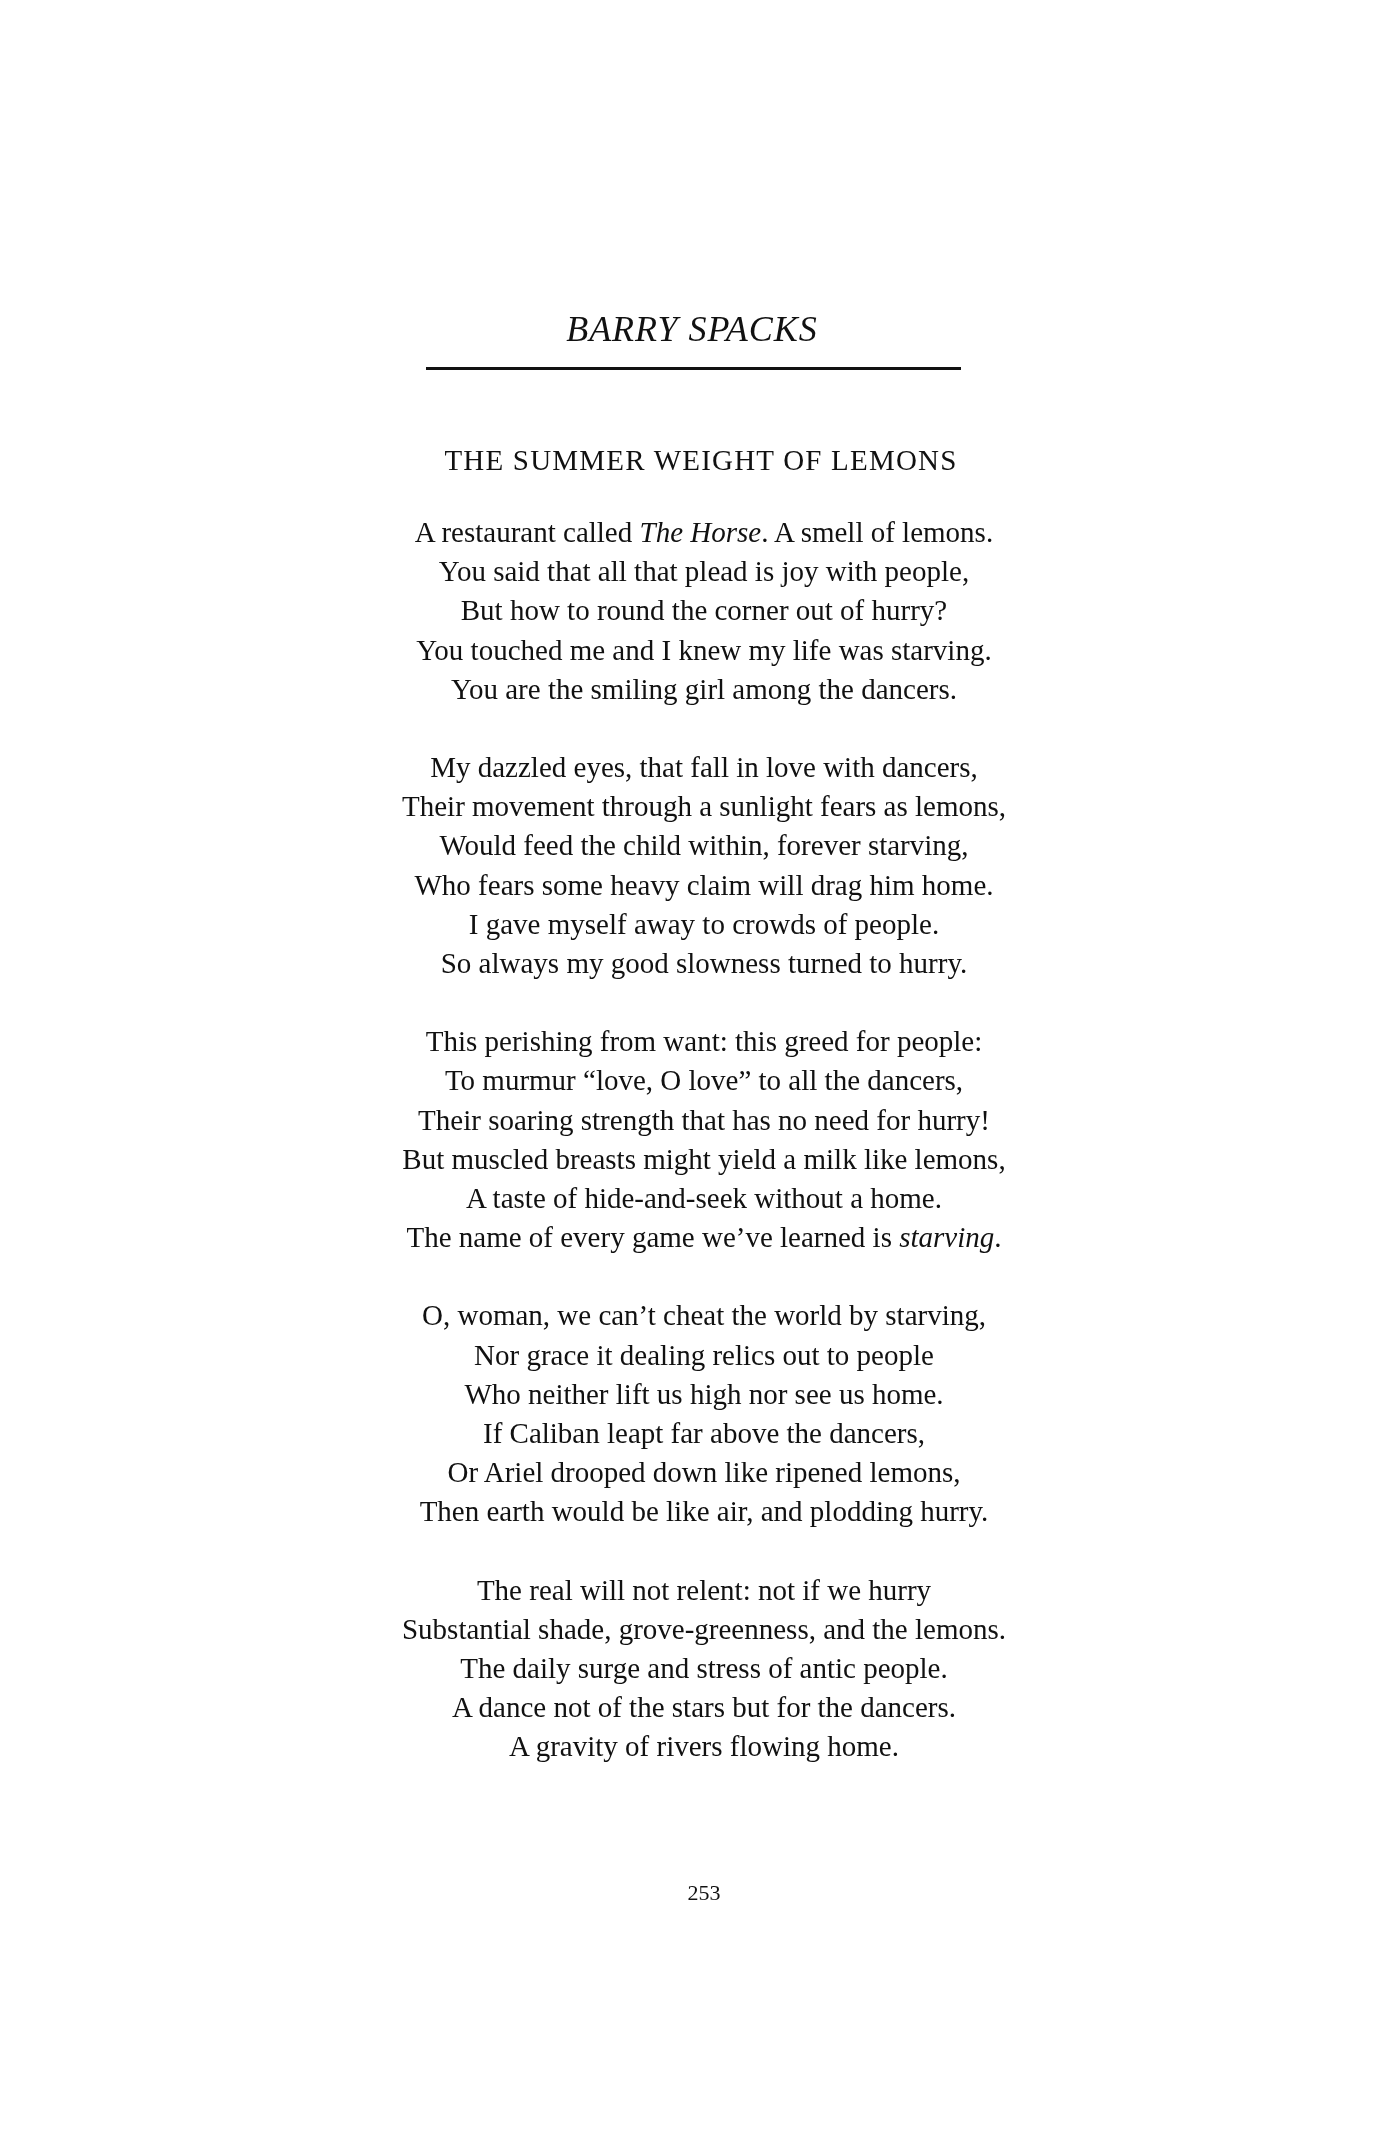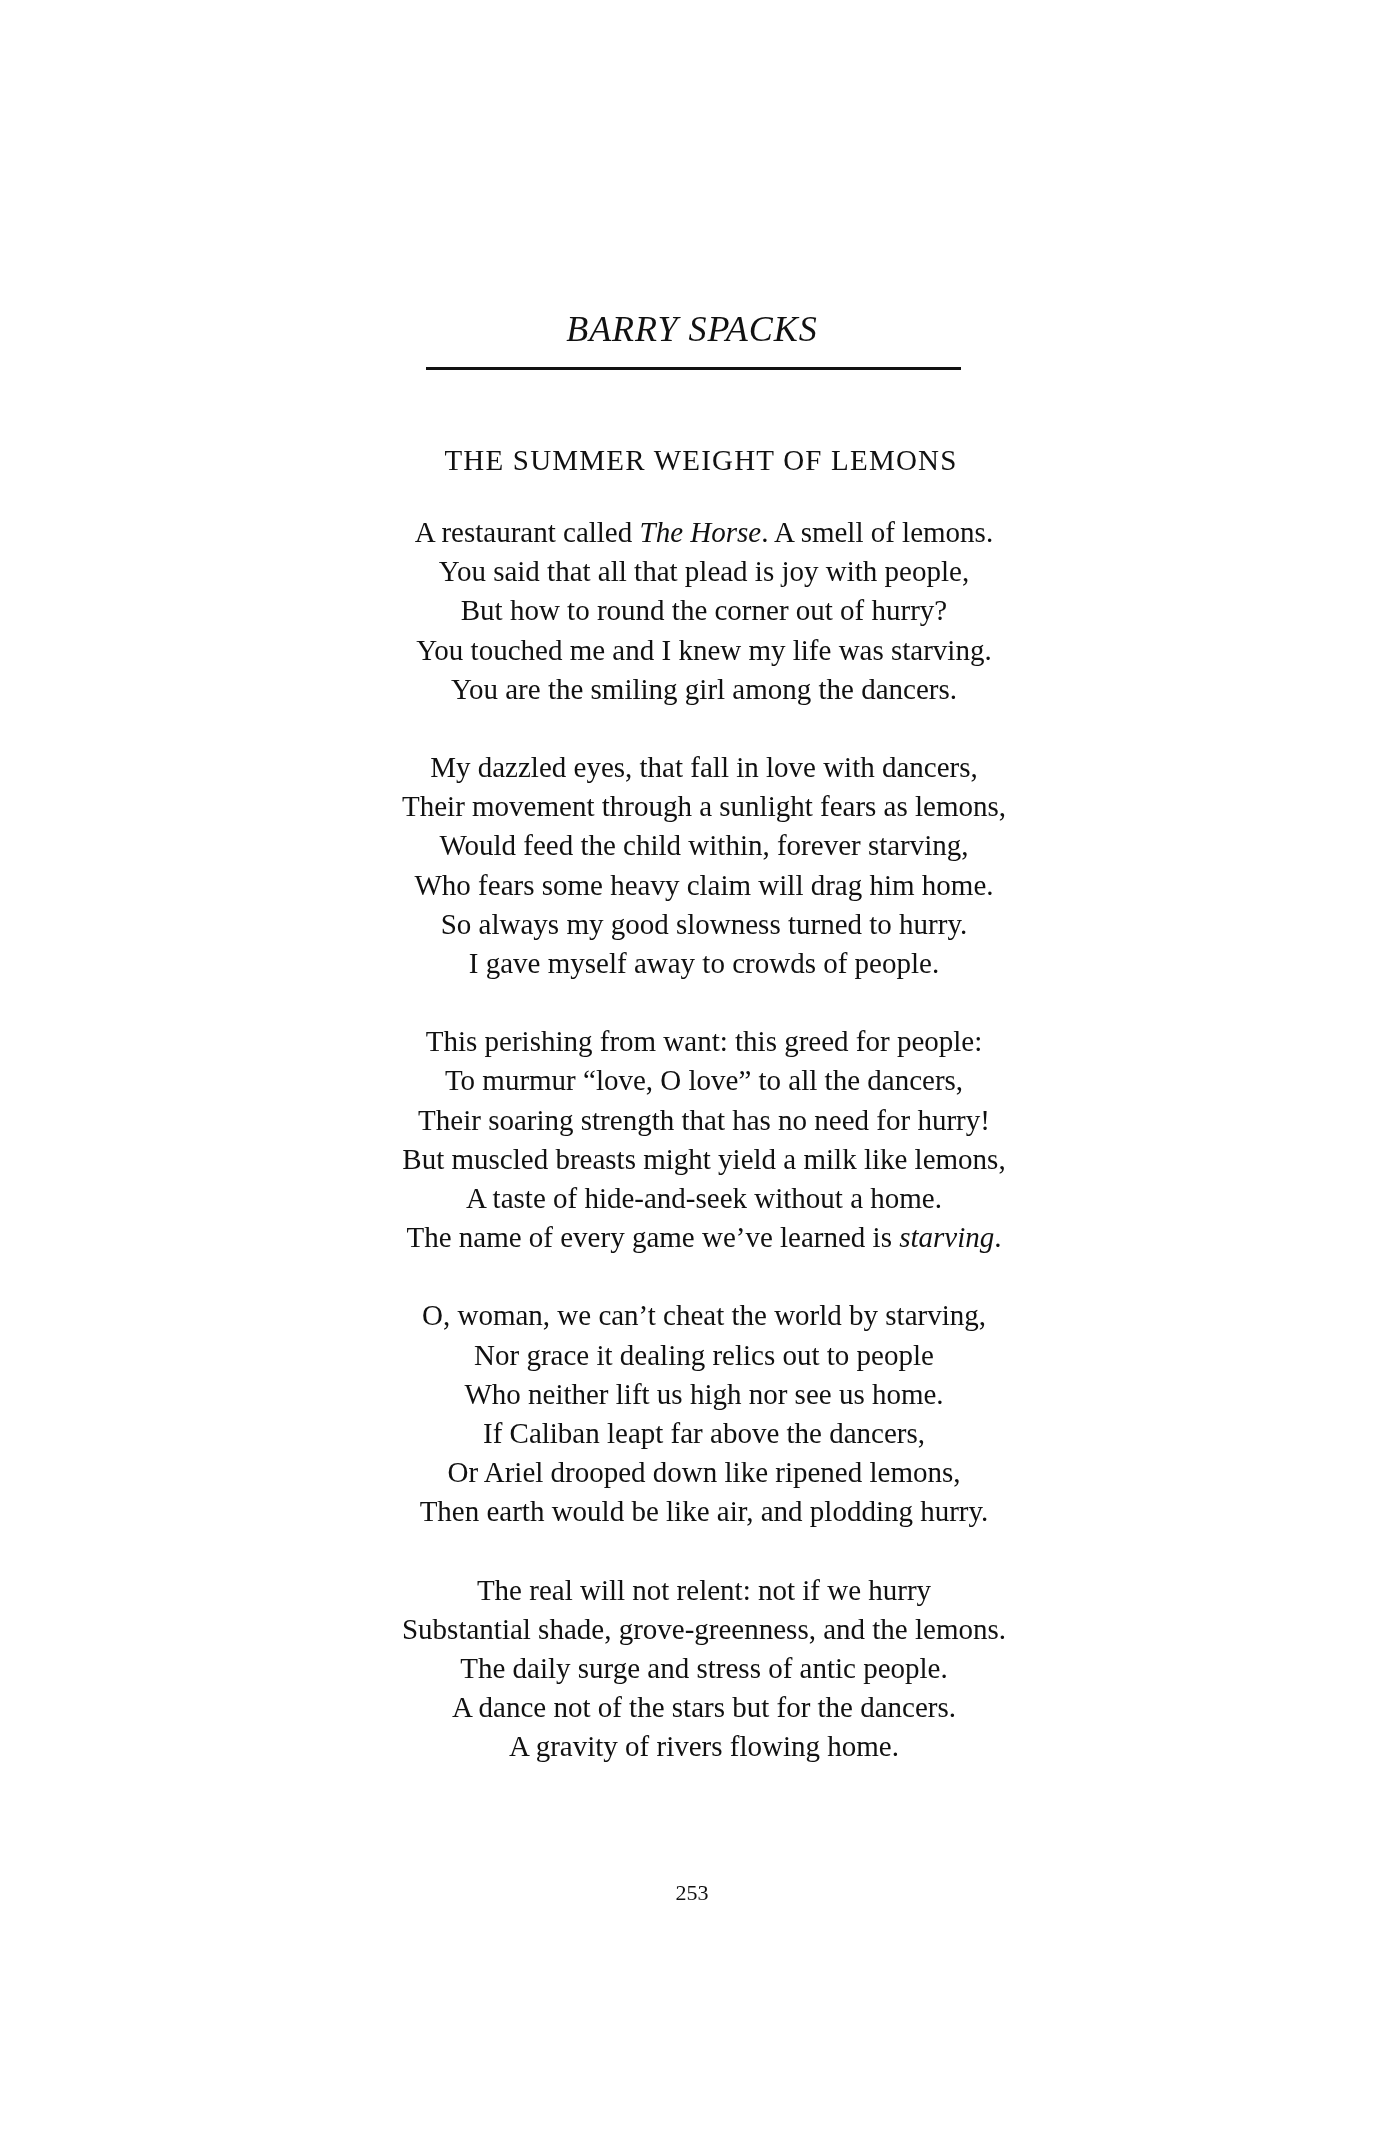--- a/index.html
+++ b/index.html
@@ -7,21 +7,21 @@
          font-family:"Liberation Serif","DejaVu Serif",serif; color:#111111; }
   .author { position:absolute; left:0; width:1384px; top:309px; text-align:center;
             font-style:italic; font-size:36px; letter-spacing:1px; line-height:40px; }
   .rule { position:absolute; left:426px; width:535px; top:367px; height:3px; background:#111111; }
   .title { position:absolute; left:0; width:1384px; top:440px; text-align:center;
            font-size:29px; letter-spacing:1.2px; line-height:40px;margin-left:9px; }
   .poem { position:absolute; left:344px; top:513px; width:720px; }
   .stanza { margin:0 0 39px 0;text-align:center; }
   .line { font-size:29px; line-height:39.2px; white-space:nowrap; display:block; }
   .line i { font-style:italic; }
-  .pagenum { position:absolute; left:0; width:1384px; top:1878px; text-align:center;
+  .pagenum { position:absolute; left:12px; width:1384px; top:1878px; text-align:center;
              font-size:22px; line-height:30px; }
 </style>
 </head>
 <body>
 
 <div class="author">BARRY SPACKS</div>
 <div class="rule"></div>
 <div class="title">THE SUMMER WEIGHT OF LEMONS</div>
 
 <div class="poem" id="poem">
@@ -30,22 +30,22 @@
       <span class="line">You said that all that plead is joy with people,</span>
       <span class="line">But how to round the corner out of hurry?</span>
       <span class="line">You touched me and I knew my life was starving.</span>
       <span class="line">You are the smiling girl among the dancers.</span>
     </div>
     <div class="stanza">
       <span class="line">My dazzled eyes, that fall in love with dancers,</span>
       <span class="line">Their movement through a sunlight fears as lemons,</span>
       <span class="line">Would feed the child within, forever starving,</span>
       <span class="line">Who fears some heavy claim will drag him home.</span>
+      <span class="line">I gave myself away to crowds of people.</span>
       <span class="line">So always my good slowness turned to hurry.</span>
-      <span class="line">I gave myself away to crowds of people.</span>
     </div>
     <div class="stanza">
       <span class="line">This perishing from want: this greed for people:</span>
       <span class="line">To murmur “love, O love” to all the dancers,</span>
       <span class="line">Their soaring strength that has no need for hurry!</span>
       <span class="line">But muscled breasts might yield a milk like lemons,</span>
       <span class="line">A taste of hide-and-seek without a home.</span>
       <span class="line">The name of every game we’ve learned is <i>starving</i>.</span>
     </div>
     <div class="stanza">

